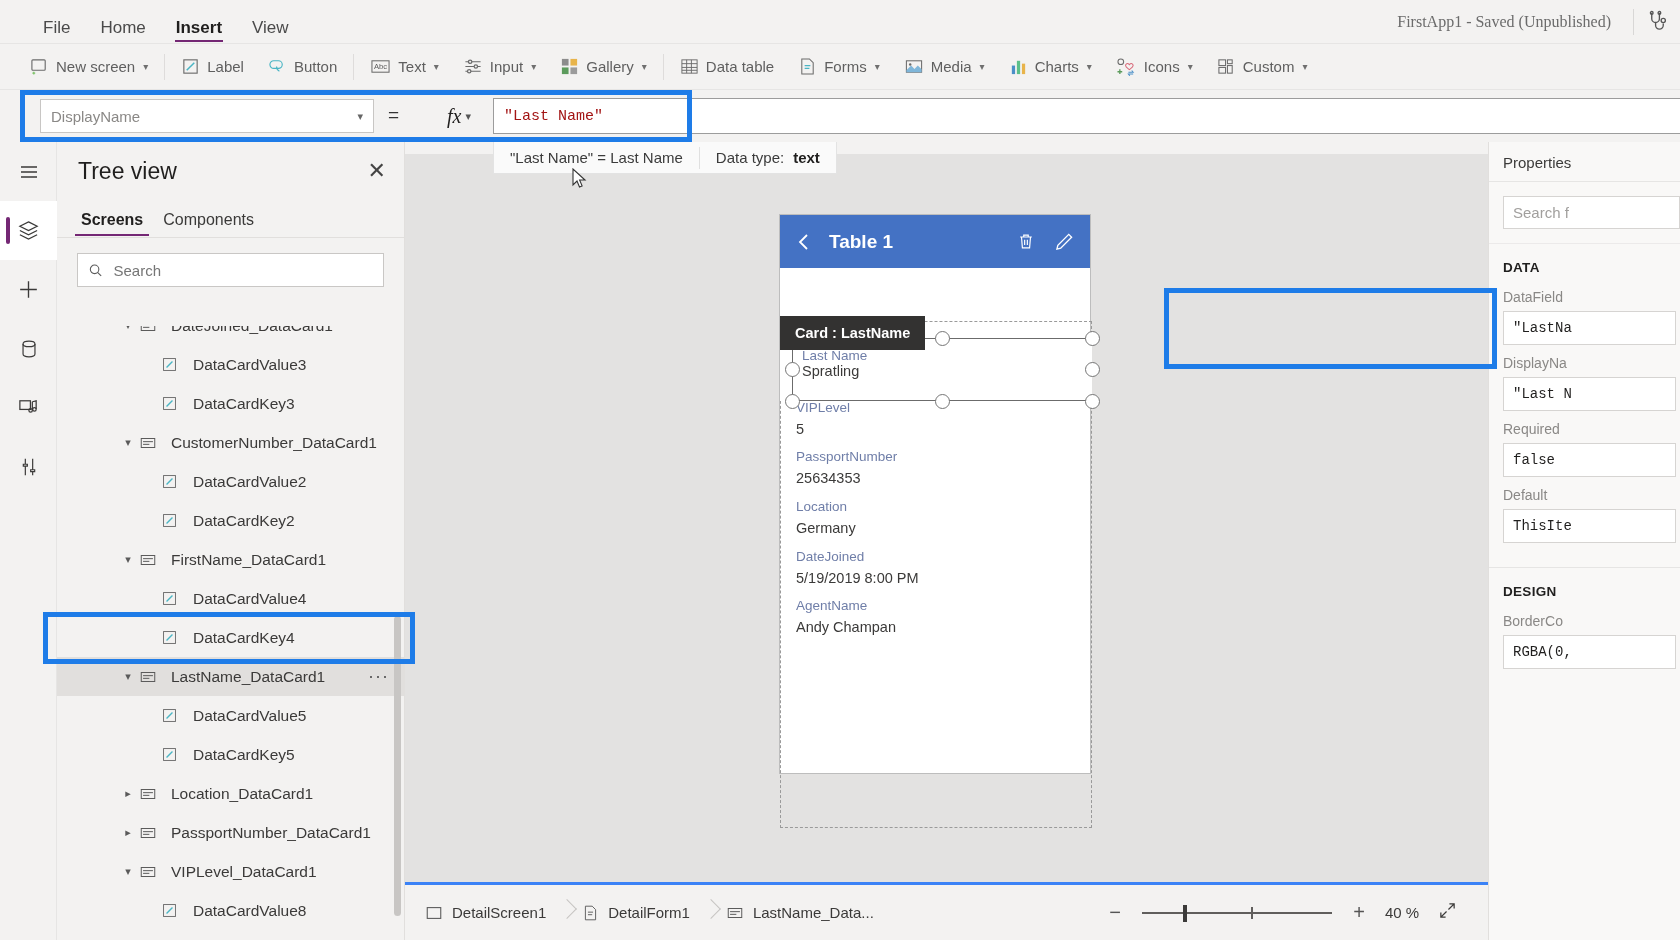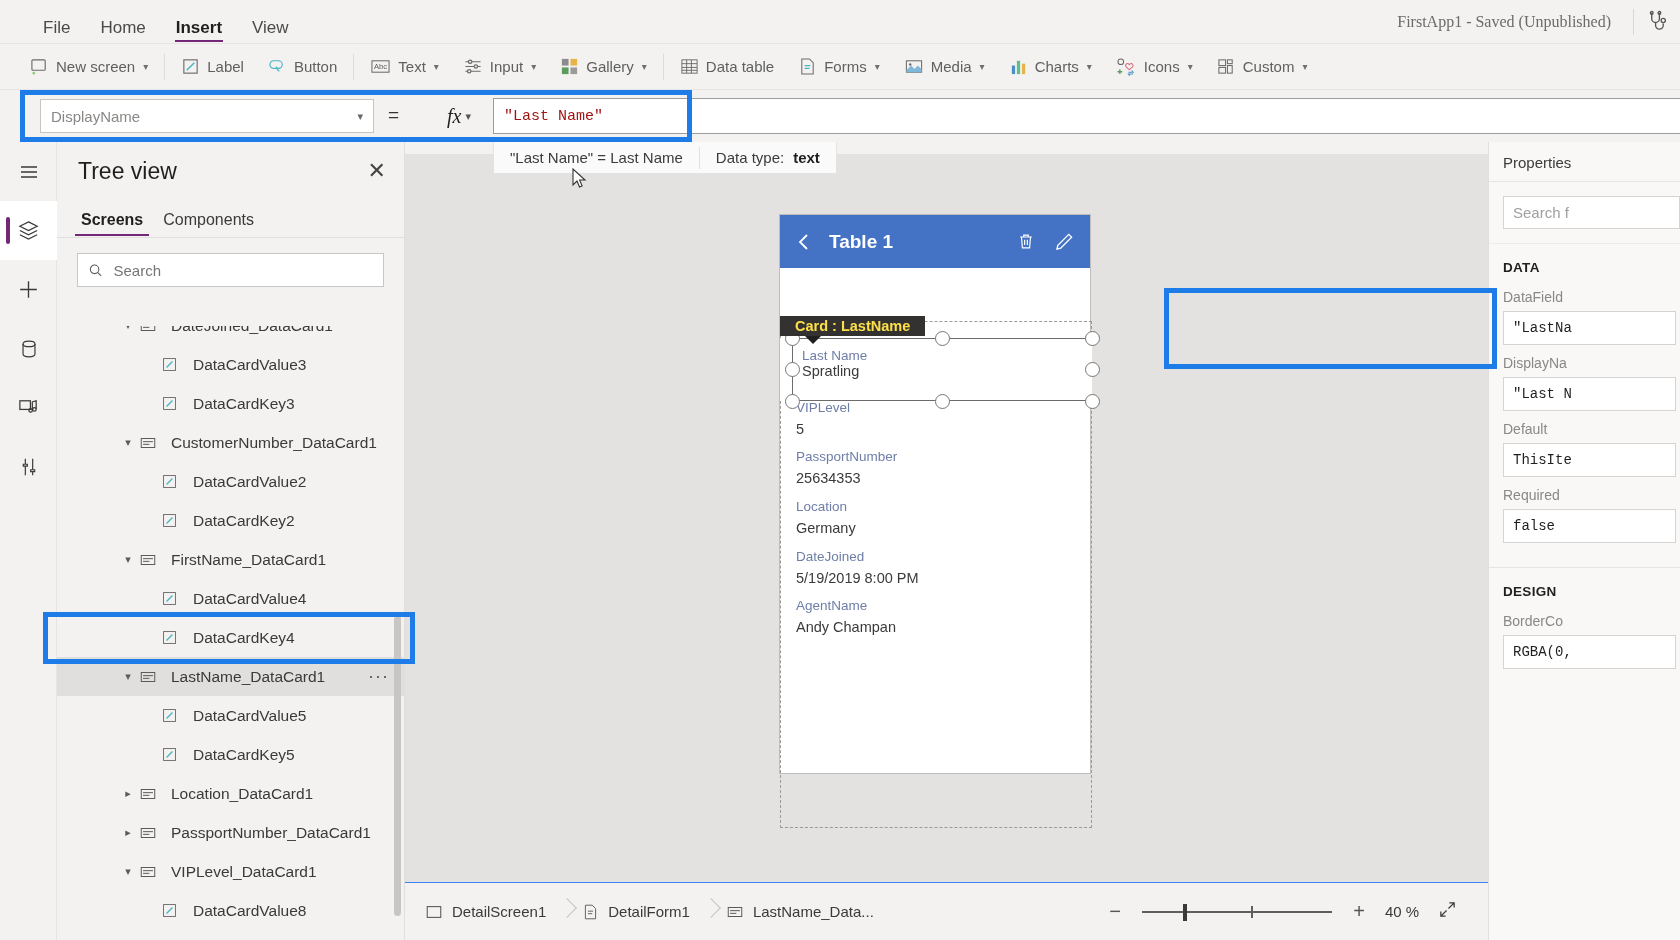--- a/index.html
+++ b/index.html
@@ -210,22 +210,22 @@
   }
   .card-sel .k { font-size: 13.5px; color: #6f7ea8; padding: 10px 0 0 22px; }
   .card-sel .v { font-size: 14.5px; color: #3b3a39; padding: 0 0 0 22px; }
   .sel-line { position: absolute; background: #6b6b6b; }
   .handle {
     position: absolute; width: 15px; height: 15px; background: #fff;
     border: 1px solid #767676; border-radius: 50%; cursor: pointer; z-index: 12;
   }
   .tooltip-card {
     position: absolute; left: 0px; top: 48px; background: #333231;
-    color: #fde047; font-size: 14.5px; font-weight: bold;
-    padding: 2px 15px; z-index: 14; white-space: nowrap;
+    color: #ffffff; font-size: 14.5px; font-weight: bold;
+    padding: 9px 15px; z-index: 14; white-space: nowrap;
   }
   .hl-card {
     position: absolute; left: 759px; top: 134px; width: 333px; height: 81px;
     border: 5px solid #1e7ce8; pointer-events: none; z-index: 16;
   }
   .caret-down {
     position: absolute; left: 24px; top: -3px; width: 0; height: 0;
     border-left: 9px solid transparent; border-right: 9px solid transparent;
     border-top: 9px solid #201f1e; z-index: 13;
   }
@@ -251,21 +251,21 @@
     height: 34px; background: #fff; border: 1px solid #d6d4d2;
     display: flex; align-items: center; padding: 0 9px;
     font-family: "Liberation Mono", monospace; font-size: 14px; color: #201f1e;
     white-space: nowrap; overflow: hidden; cursor: pointer;
   }
   .rp-divider { height: 1px; background: #e6e5e4; margin: 24px 0 0 0; }
 
   
   .bottombar {
     position: absolute; left: 405px; top: 882px; width: 1083px; height: 58px;
-    background: #f3f2f1; border-top: 1px solid #3b82f6;
+    background: #f3f2f1; border-top: 3px solid #3b82f6;
     display: flex; align-items: center;
   }
   .crumbs { display: flex; align-items: center; padding-left: 20px; }
   .crumb {
     display: flex; align-items: center; gap: 9px; font-size: 15px;
     color: #3b3a39; cursor: pointer; padding-right: 10px;
   }
   .crumb-arrow { width: 26px; height: 40px; position: relative; }
   .crumb-arrow::after {
     content: ""; position: absolute; left: 4px; top: 9px;
@@ -746,26 +746,26 @@
     <div class="rp-section">DATA</div>
     <div class="rp-field">
       <div class="rp-lbl">DataField</div>
       <div class="rp-val">"LastNa</div>
     </div>
     <div class="rp-field">
       <div class="rp-lbl">DisplayNa</div>
       <div class="rp-val">"Last N</div>
     </div>
     <div class="rp-field">
+      <div class="rp-lbl">Required</div>
+      <div class="rp-val">false</div>
+    </div>
+    <div class="rp-field">
       <div class="rp-lbl">Default</div>
       <div class="rp-val">ThisIte</div>
-    </div>
-    <div class="rp-field">
-      <div class="rp-lbl">Required</div>
-      <div class="rp-val">false</div>
     </div>
 
     <div class="rp-divider"></div>
     <div class="rp-section">DESIGN</div>
     <div class="rp-field">
       <div class="rp-lbl">BorderCo</div>
       <div class="rp-val">RGBA(0,</div>
     </div>
   </div>
 

